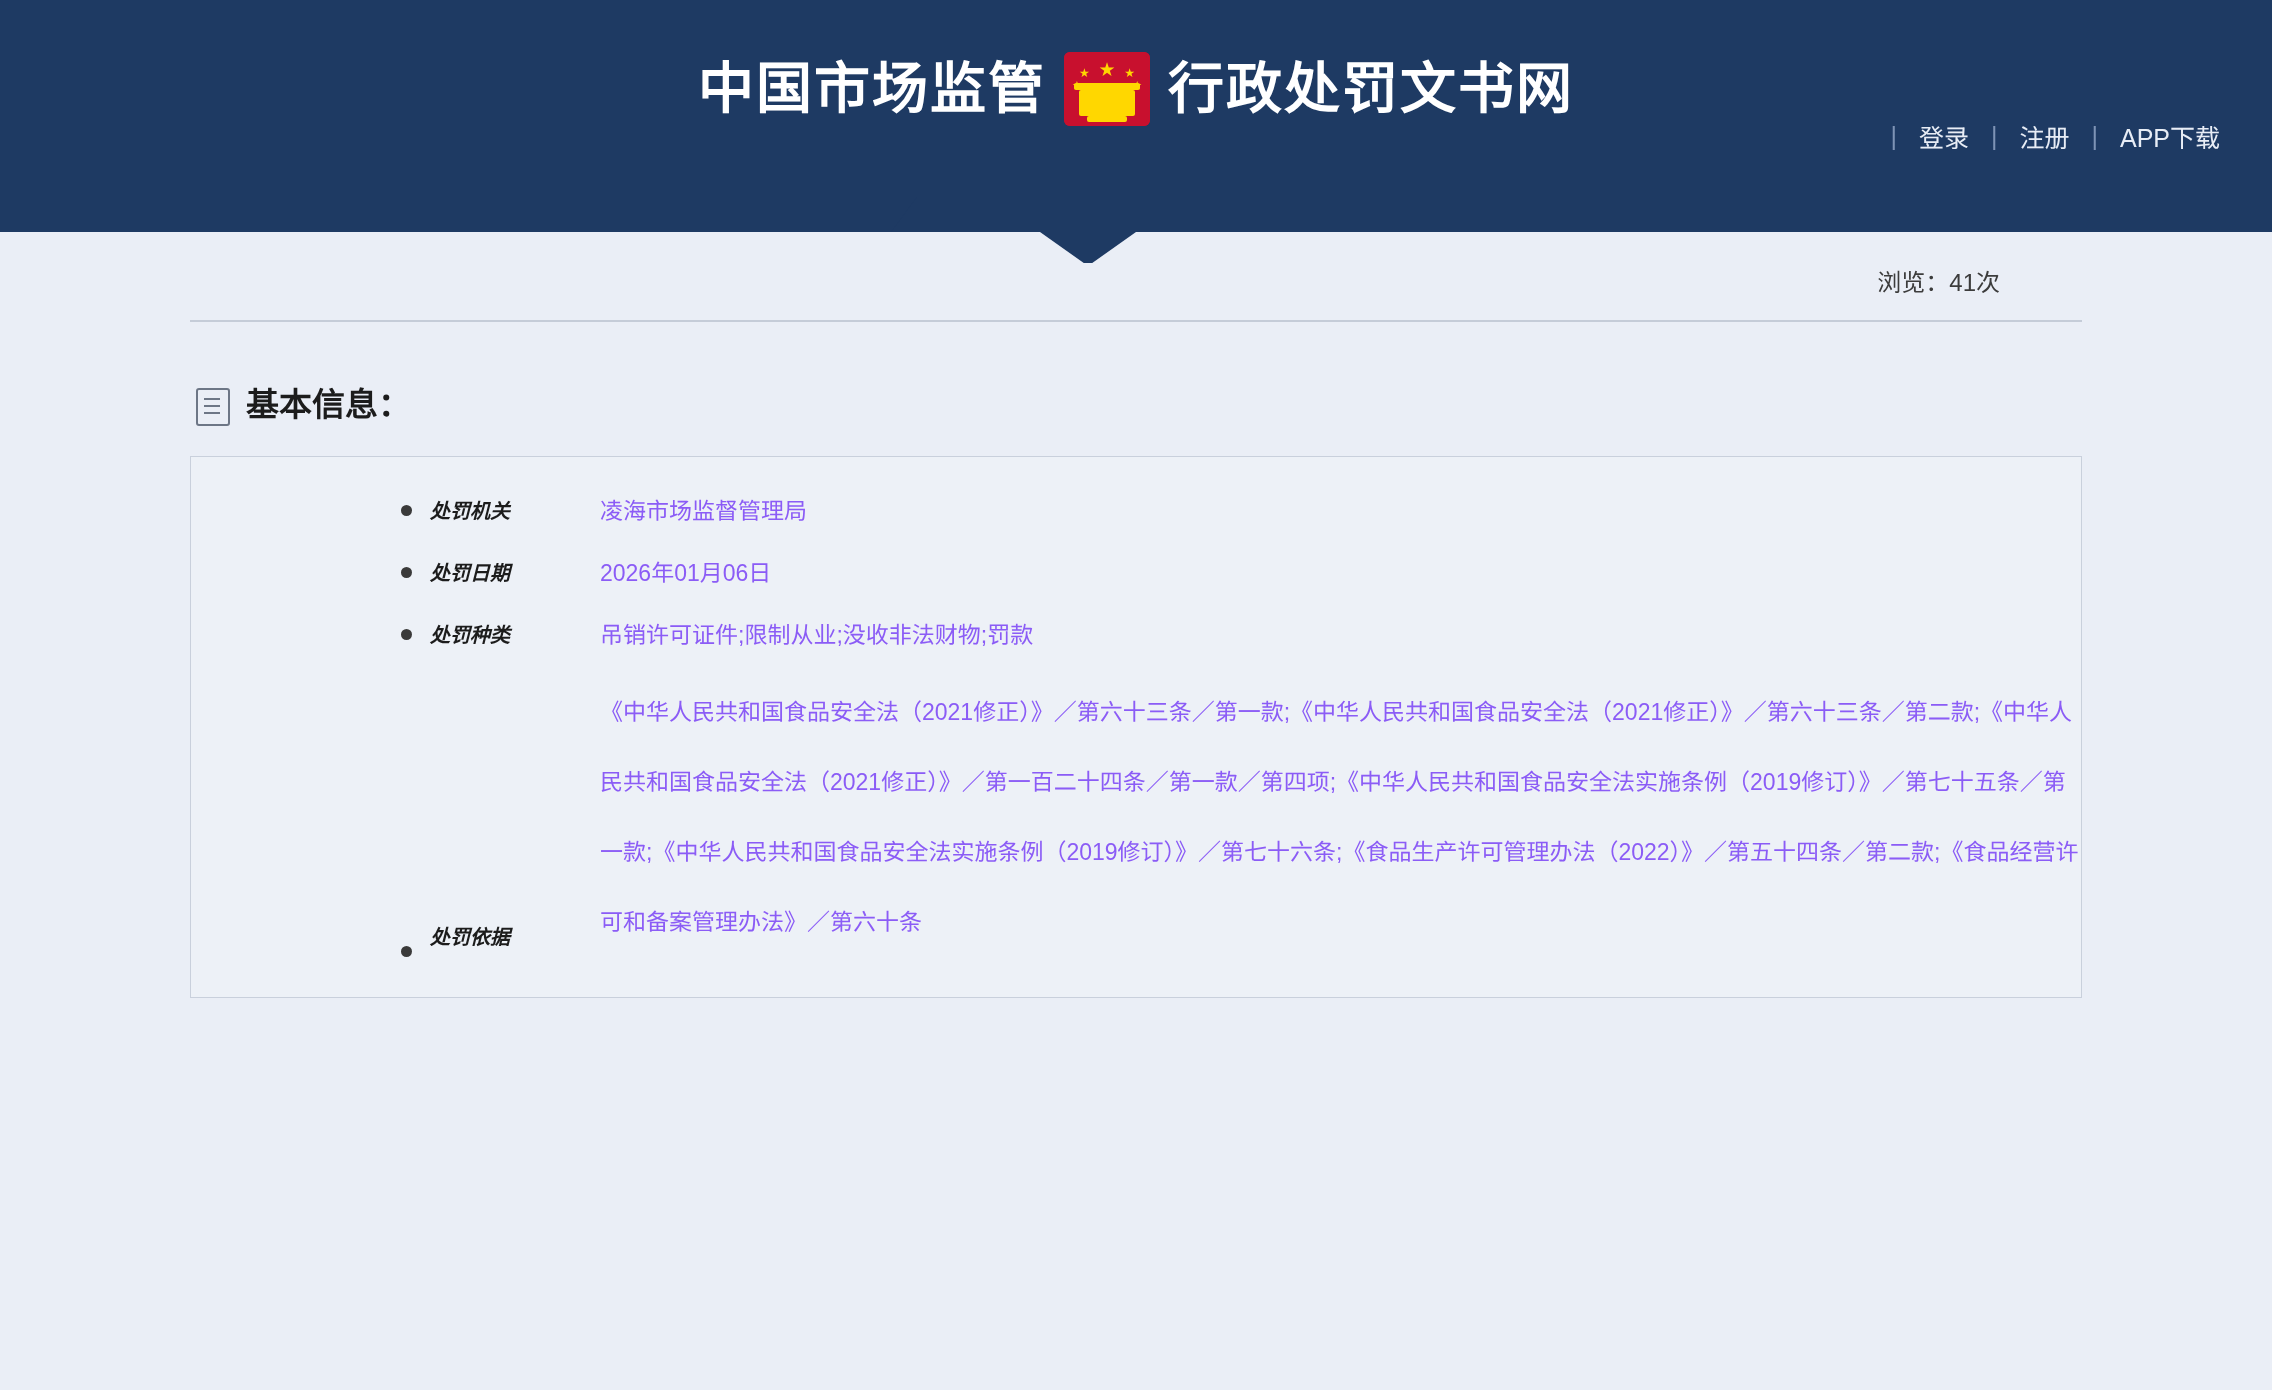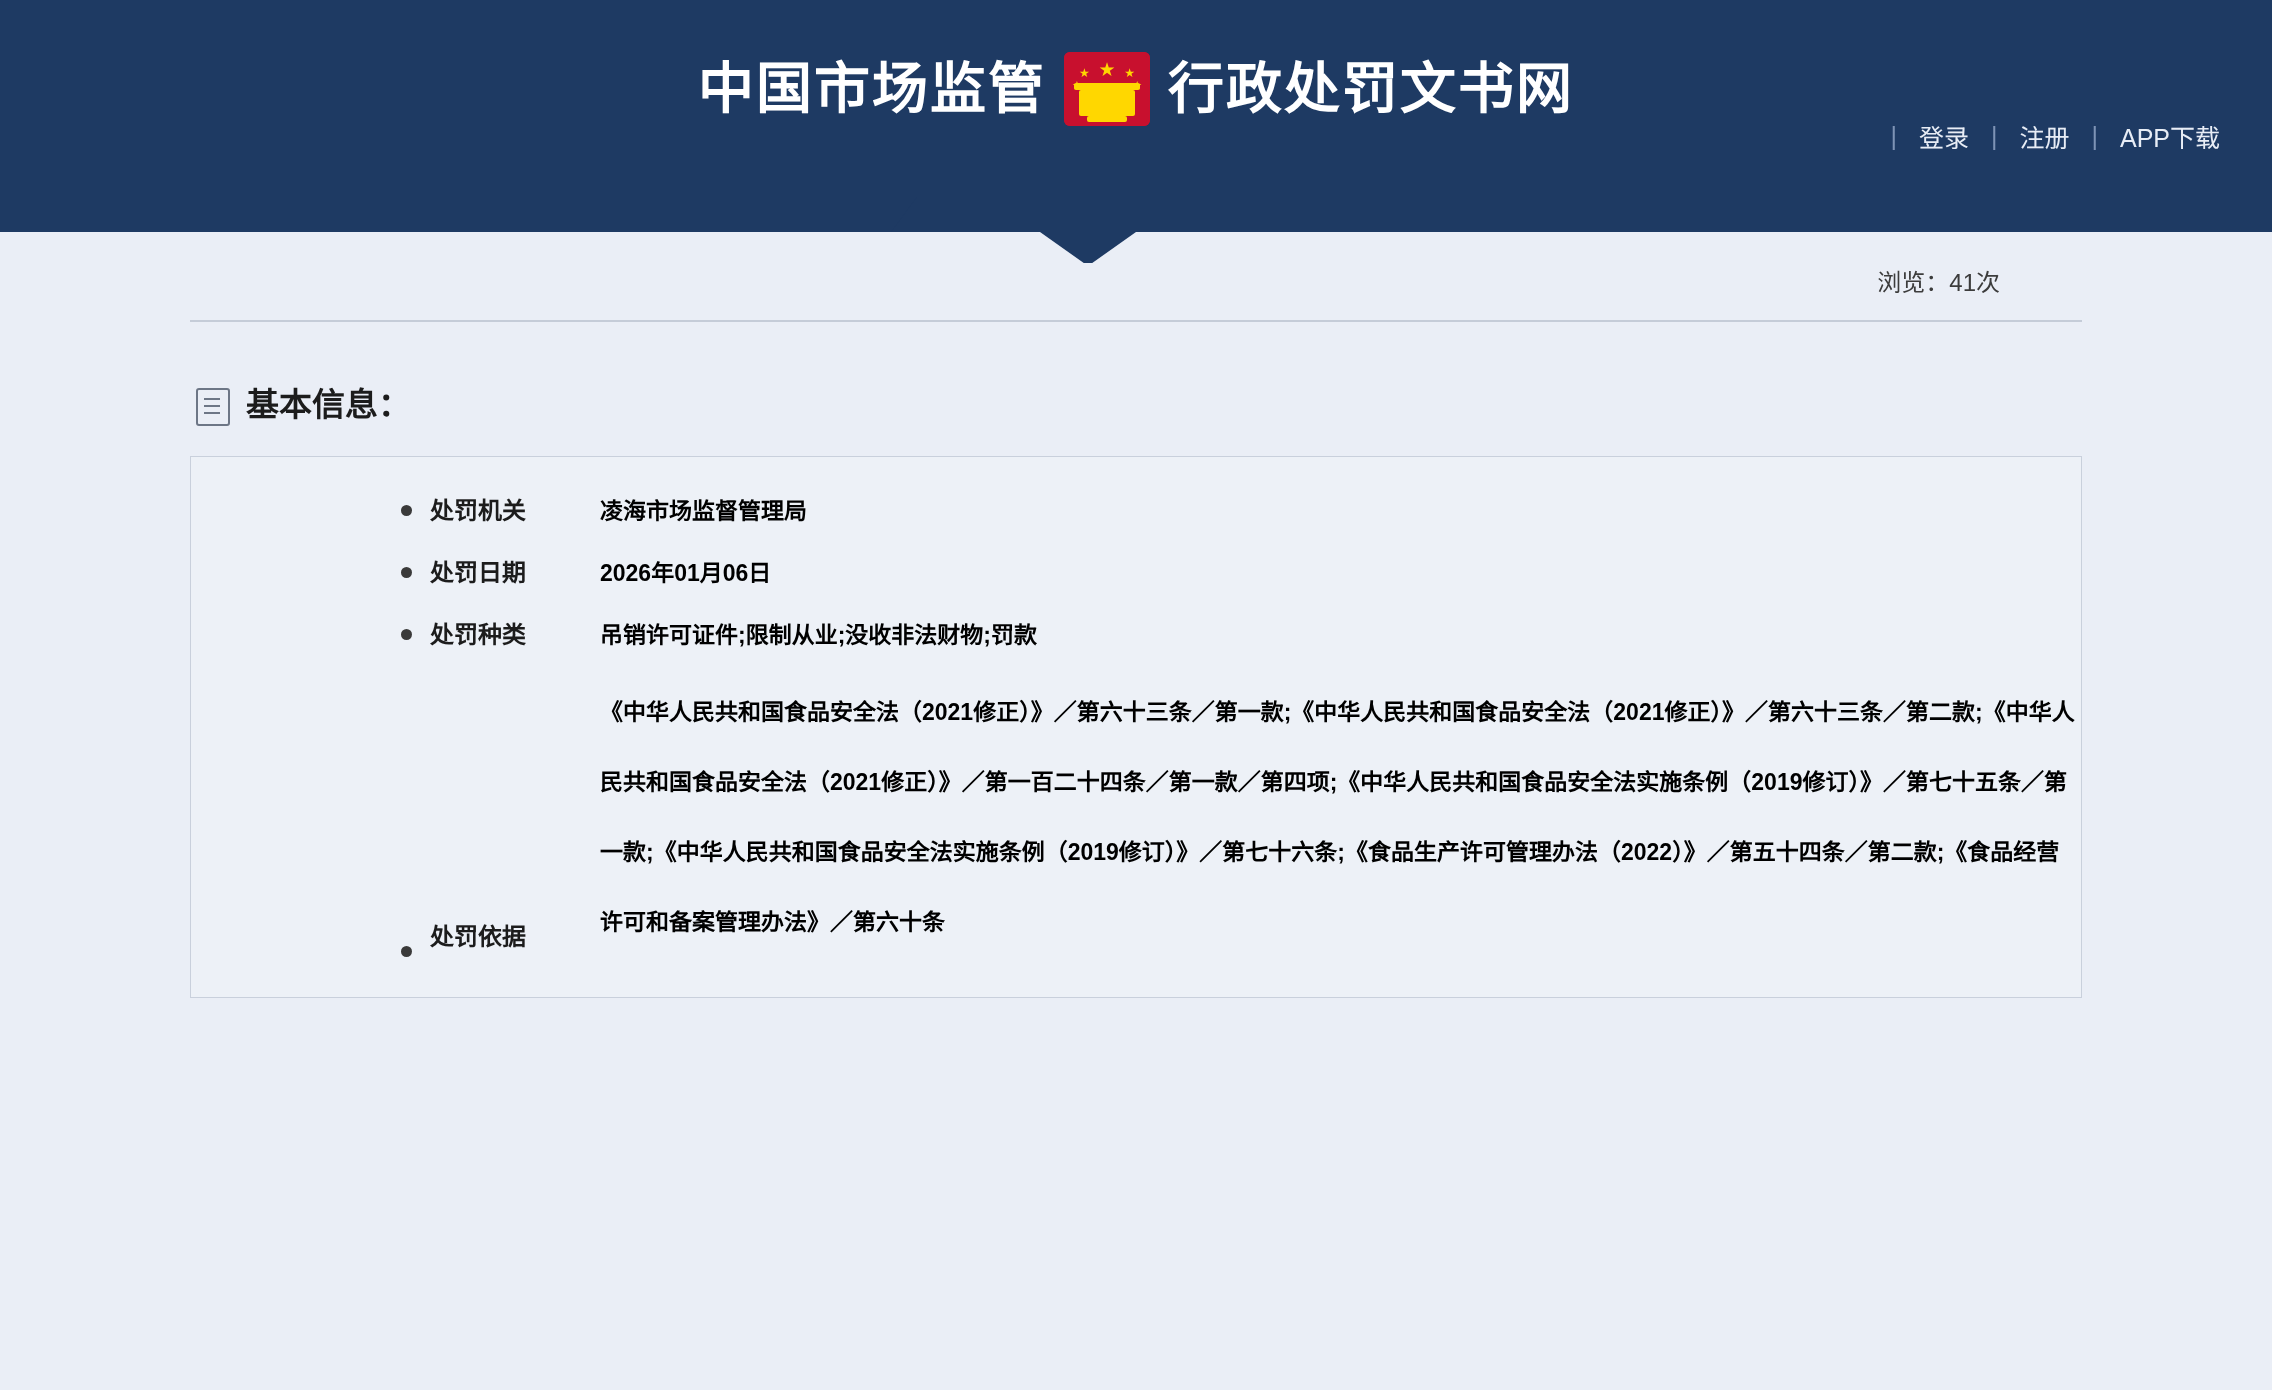--- a/index.html
+++ b/index.html
@@ -234,31 +234,31 @@
   .bullet {
     width: 11px; height: 11px;
     border-radius: 50%;
     background: #3a3a3a;
     margin: 14px 18px 0 150px;
     flex: 0 0 auto;
   }
   .info-label {
     width: 170px;
     flex: 0 0 auto;
-    font-size: 24px;
+    font-size: 20px;
     font-weight: bold;
     color: #1c1c1c;
     line-height: 40px;
+    font-style: italic;
   }
   .info-value {
     font-size: 23px;
-    color: #000000;
+    color: #8b5cf6;
     line-height: 70px;
     max-width: 1490px;
-    font-weight: bold;
   }
   .info-value.short { line-height: 40px; }
 </style>
 </head>
 <body>
 
 <div class="header">
   <div class="band-main"></div>
   <div class="band-shoulder-left"></div>
   <div class="band-center"></div>

